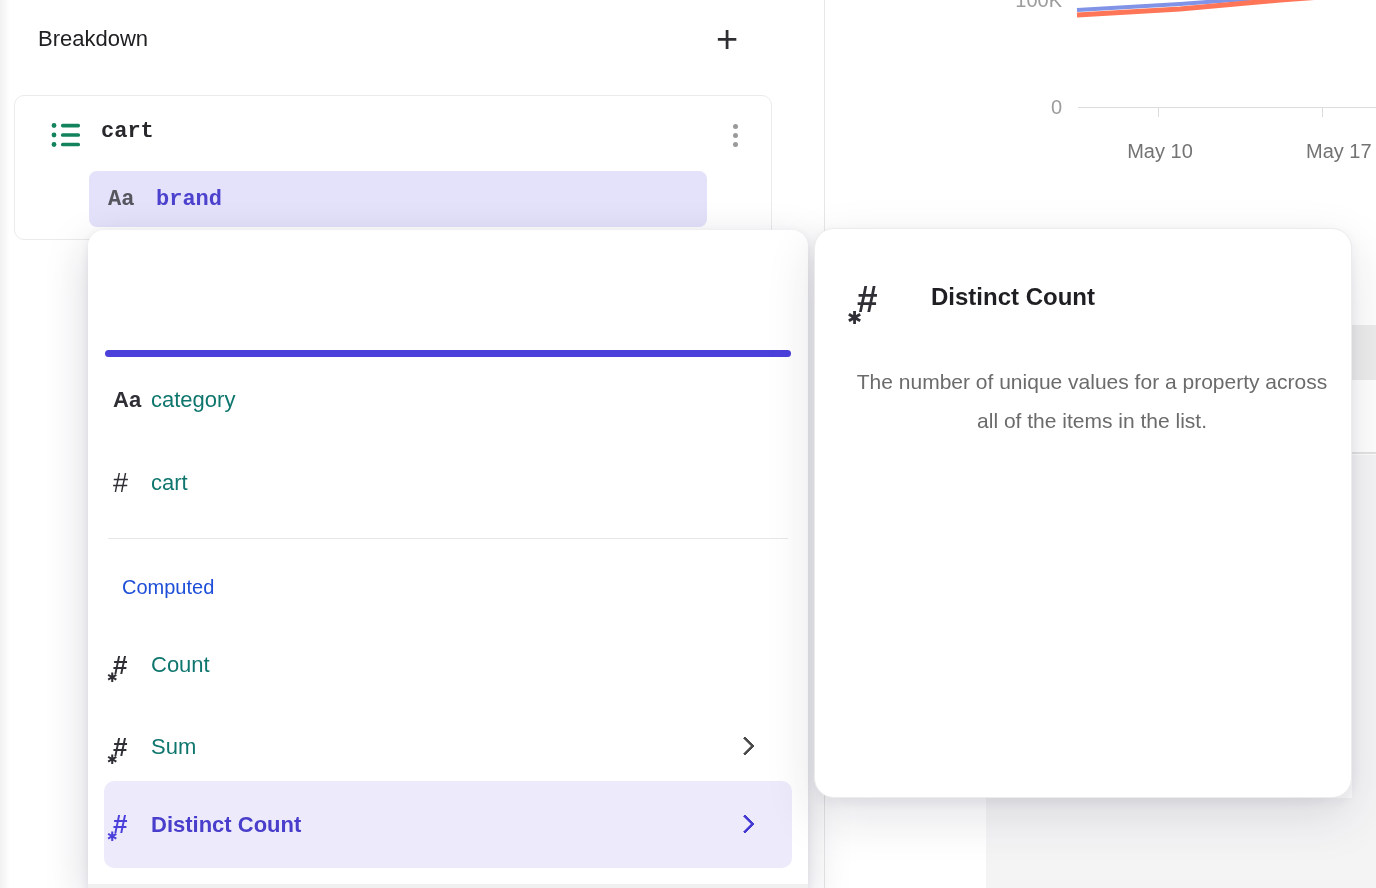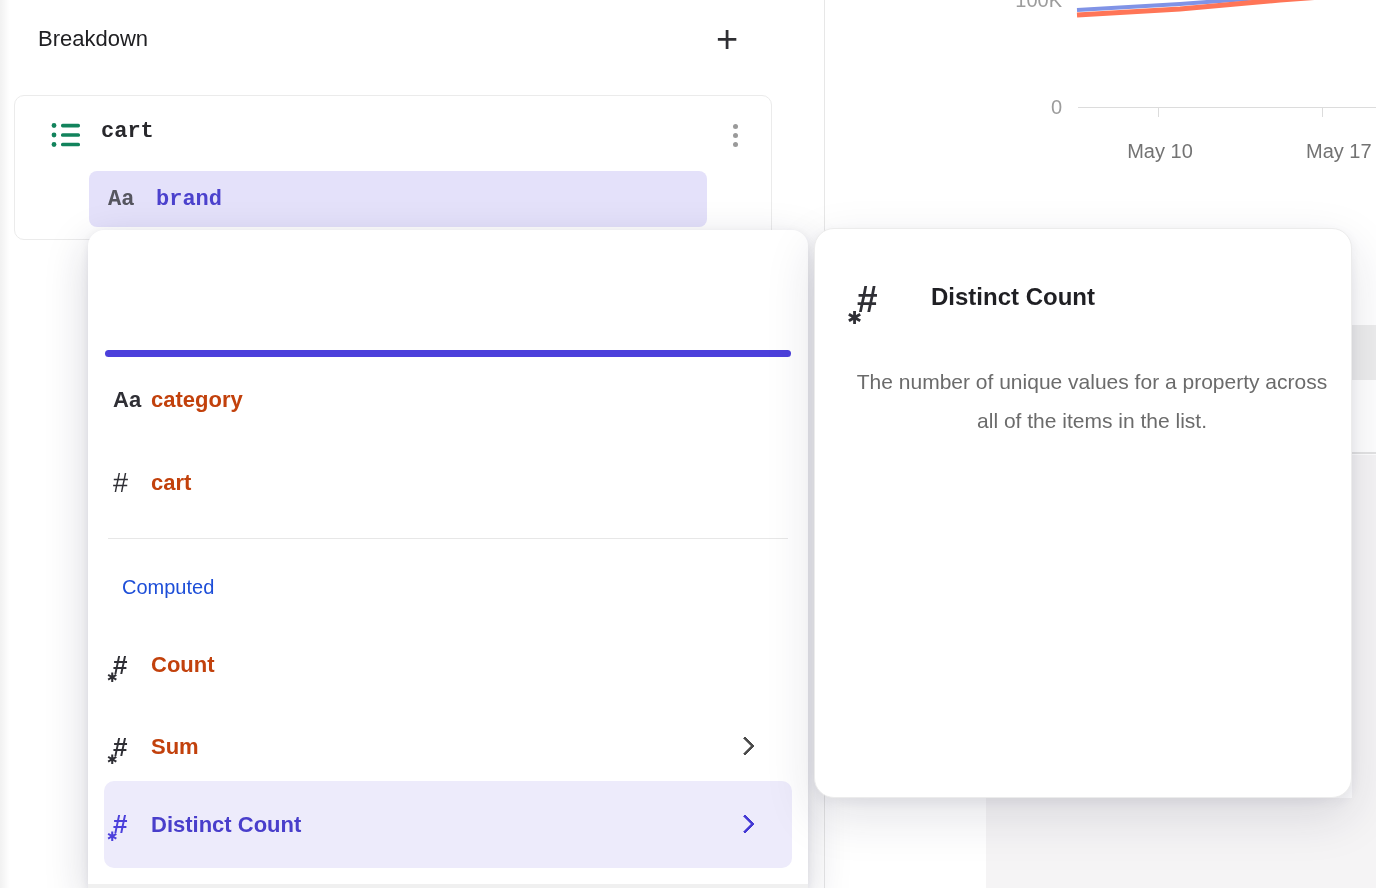--- a/index.html
+++ b/index.html
@@ -50,21 +50,21 @@
     border-radius:16px 16px 0 0;box-shadow:0 14px 44px rgba(30,30,60,.18),0 2px 8px rgba(30,30,60,.08);}
   .search-box{position:absolute;left:16px;top:26px;width:688px;height:70px;background:#f4f4f4;
     border:none;border-radius:14px;box-sizing:border-box;padding:0 20px 0 18px;font-size:25px;
     color:#333;outline:none;font-family:"Liberation Sans","DejaVu Sans",sans-serif;}
   .search-box::placeholder{color:#8c8c8c;}
   .active-bar{position:absolute;left:17px;top:120px;width:686px;height:7px;border-radius:4px;background:#4c40db;}
   .dd-row{position:absolute;left:16px;width:688px;height:56px;display:flex;align-items:center;
     padding-left:9px;box-sizing:border-box;border-radius:10px;cursor:pointer;}
   .dd-row .type-glyph{width:38px;font-size:22px;font-weight:700;color:#2f2f35;flex:0 0 38px;}
   .dd-row .type-glyph.hash{font-size:27px;font-weight:500;}
-  .dd-row .dd-label{font-size:22px;font-weight:700;color:#c2410c;}
+  .dd-row .dd-label{font-size:22px;font-weight:400;color:#0f766e;}
   .computed-icon{position:relative;width:38px;flex:0 0 38px;}
   .computed-icon .hash{font-size:26px;font-weight:600;color:#2f2f35;}
   .computed-icon .star{position:absolute;left:-6px;bottom:-4px;font-size:13px;color:#2f2f35;}
   .dd-divider{position:absolute;left:20px;top:308px;width:680px;height:1px;background:#e7e7e7;}
   .dd-section{position:absolute;left:34px;top:346px;font-size:20px;color:#1d4ed8;}
   .chev{position:absolute;right:40px;top:50%;width:11px;height:11px;margin-top:-8px;
     border-top:3px solid #4a4a4a;border-right:3px solid #4a4a4a;transform:rotate(45deg);border-radius:1px;}
   .dd-row.selected{background:#edebfb;}
   .dd-row.selected .dd-label{color:#493ecb;font-weight:600;}
   .dd-row.selected .computed-icon .hash,

